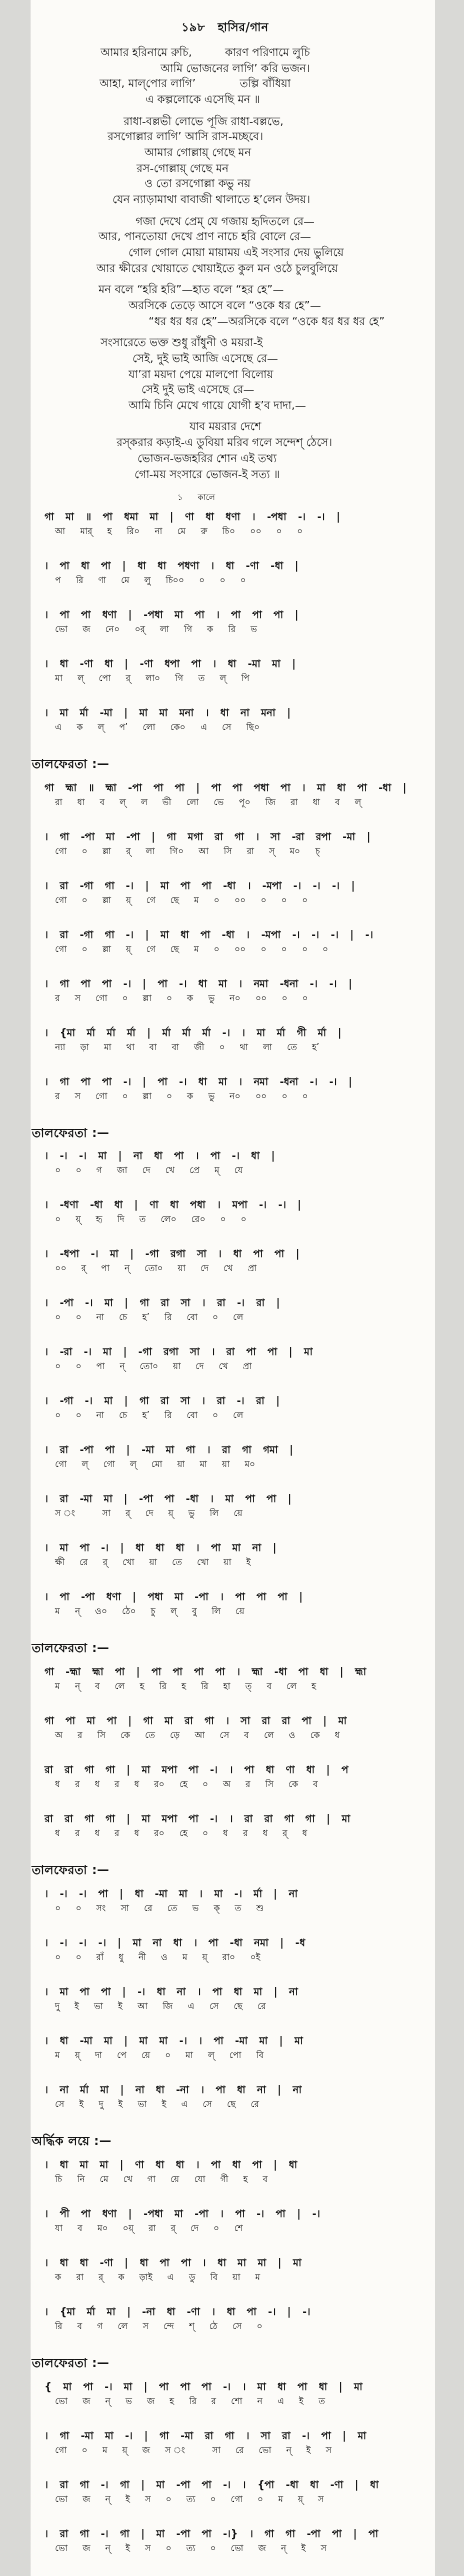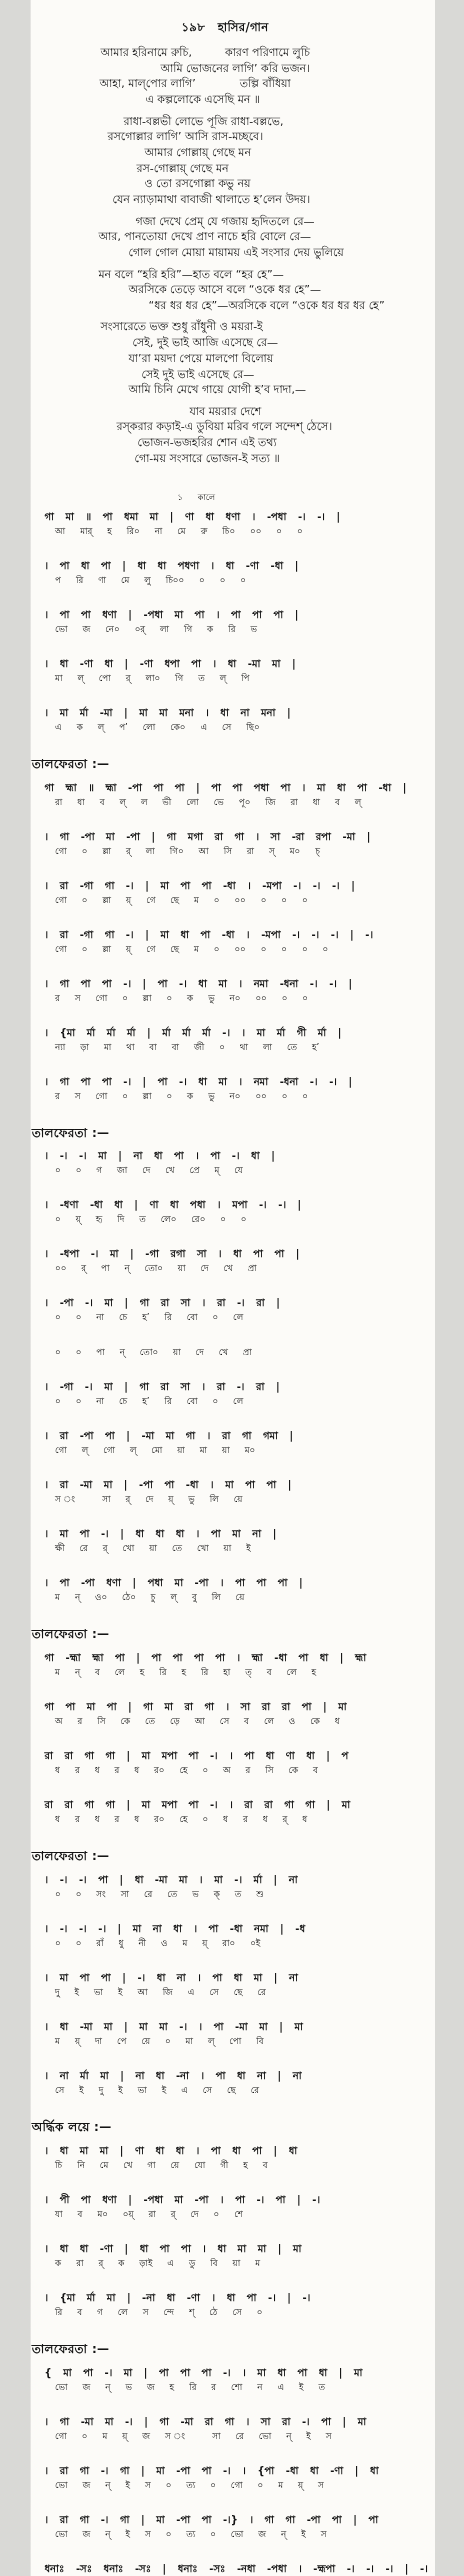--- a/index.html
+++ b/index.html
@@ -87,20 +87,21 @@
       <div class="lyric-line" style="padding-left: 103px;">এ কল্পলোকে এসেছি মন ॥</div>
       <div class="lyric-line stanza-start" style="padding-left: 81px;">রাধা-বল্লভী লোভে পূজি রাধা-বল্লভে,</div>
       <div class="lyric-line" style="padding-left: 65px;">রসগোল্লার লাগি’ আসি রাস-মচ্ছবে।</div>
       <div class="lyric-line" style="padding-left: 102px;">আমার গোল্লায়্‌ গেছে মন</div>
       <div class="lyric-line" style="padding-left: 94px;">রস-গোল্লায়্‌ গেছে মন</div>
       <div class="lyric-line" style="padding-left: 102px;">ও তো রসগোল্লা কভু নয়</div>
       <div class="lyric-line" style="padding-left: 70px;">যেন ন্যাড়ামাথা বাবাজী থালাতে হ’লেন উদয়।</div>
       <div class="lyric-line stanza-start" style="padding-left: 93px;">গজা দেখে প্রেম্‌ যে গজায় হৃদিতলে রে—</div>
       <div class="lyric-line" style="padding-left: 56px;">আর, পানতোয়া দেখে প্রাণ নাচে হরি বোলে রে—</div>
       <div class="lyric-line" style="padding-left: 86px;">গোল গোল মোয়া মায়াময় এই সংসার দেয় ভুলিয়ে</div>
+      <div class="lyric-line" style="padding-left: 54px;">আর ক্ষীরের খোয়াতে খোয়াইতে কুল মন ওঠে চুলবুলিয়ে</div>
       <div class="lyric-line stanza-start" style="padding-left: 56px;">মন বলে “হরি হরি”—হাত বলে “হর হে”—</div>
       <div class="lyric-line" style="padding-left: 86px;">অরসিকে তেড়ে আসে বলে “ওকে ধর হে”—</div>
       <div class="lyric-line" style="padding-left: 106px;">“ধর ধর ধর হে”—অরসিকে বলে “ওকে ধর ধর ধর হে”</div>
       <div class="lyric-line stanza-start" style="padding-left: 58px;">সংসারেতে ভক্ত শুধু রাঁধুনী ও ময়রা-ই</div>
       <div class="lyric-line" style="padding-left: 90px;">সেই, দুই ভাই আজি এসেছে রে—</div>
       <div class="lyric-line" style="padding-left: 86px;">যা’রা ময়দা পেয়ে মালপো বিলোয়</div>
       <div class="lyric-line" style="padding-left: 99px;">সেই দুই ভাই এসেছে রে—</div>
       <div class="lyric-line" style="padding-left: 86px;">আমি চিনি মেখে গায়ে যোগী হ’ব দাদা,—</div>
       <div class="lyric-line stanza-start" style="padding-left: 147px;">যাব ময়রার দেশে</div>
       <div class="lyric-line" style="padding-left: 74px;">রস্‌করার কড়াই-এ ডুবিয়া মরিব গলে সন্দেশ্‌ ঠেসে।</div>
@@ -174,20 +175,21 @@
         </div>
         <div class="pair">
           <div class="notes-row">। -ধপা -। মা | -গা রগা সা । ধা পা পা |</div>
           <div class="syll-row">০০ র্ পা ন্ তো০ য়া দে খে প্রা</div>
         </div>
         <div class="pair">
           <div class="notes-row">। -পা -। মা | গা রা সা । রা -। রা |</div>
           <div class="syll-row">০ ০ না চে হ’ রি বো ০ লে</div>
         </div>
         <div class="pair">
+          <div class="notes-row">। -রা -। মা | -গা রগা সা । রা পা পা | মা</div>
           <div class="syll-row">০ ০ পা ন্ তো০ য়া দে খে প্রা</div>
         </div>
         <div class="pair">
           <div class="notes-row">। -গা -। মা | গা রা সা । রা -। রা |</div>
           <div class="syll-row">০ ০ না চে হ’ রি বো ০ লে</div>
         </div>
         <div class="pair">
           <div class="notes-row">। রা -পা পা | -মা মা গা । রা গা গমা |</div>
           <div class="syll-row">গো ল্ গো ল্ মো য়া মা য়া ম০</div>
         </div>

